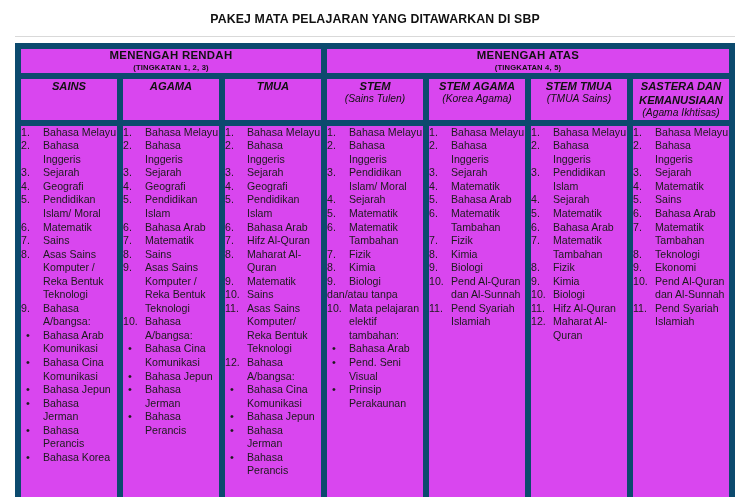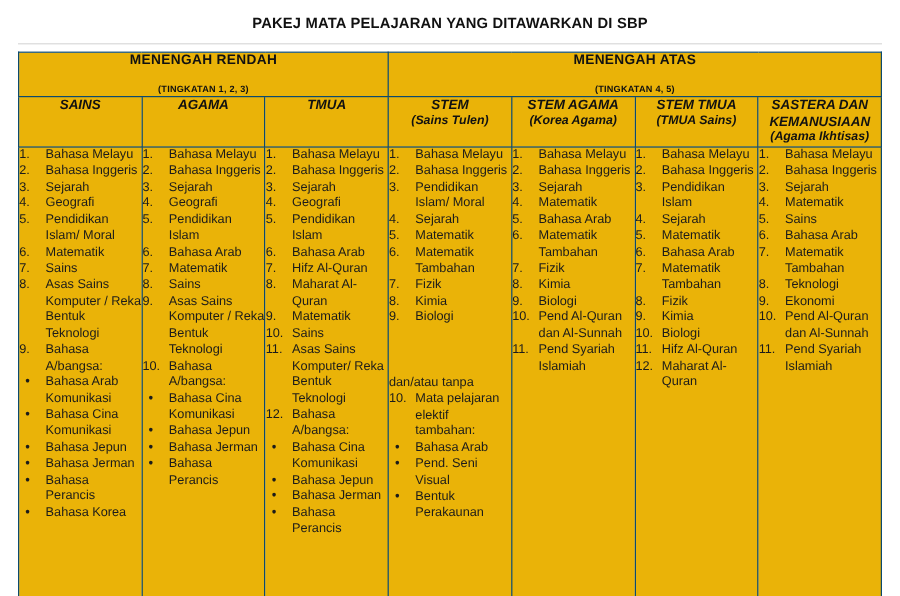--- a/index.html
+++ b/index.html
@@ -36,56 +36,56 @@
     height: 0;
   }
   table.pkt {
     border-collapse: collapse;
     table-layout: fixed;
     width: 720px;
     margin: 6px auto 0 auto;
     background: #fafafa;
   }
   table.pkt td, table.pkt th {
-    border: 1px solid #0c4a6e;
+    border: 6px solid #0c4a6e;
     vertical-align: top;
     padding: 0;
-    background: #eab308;
+    background: #d946ef;
   }
   .grp-head {
     text-align: center;
     font-weight: bold;
     font-size: 11.4px;
     letter-spacing: 0.3px;
     padding: 7px 2px 6px 2px;
     line-height: 1.15;
     color: #111;
   }
   .grp-head .sub {
     display: block;
     font-size: 7.6px;
     font-weight: bold;
     letter-spacing: 0.2px;
-    margin-top: 14px;
+    margin-top: 2px;
   }
   .col-head {
     text-align: center;
     font-weight: bold;
     font-style: italic;
     font-size: 11.2px;
     padding: 8px 3px 8px 3px;
     line-height: 1.25;
     height: 38px;
     vertical-align: middle;
     color: #111;
   }
   .col-head .sub2 {
     display: block;
     font-size: 10.3px;
-    font-weight: bold;
+    font-weight: normal;
     font-style: italic;
   }
   .cell-body {
     padding: 5px 4px 6px 3px;
     font-size: 10.6px;
     line-height: 1.28;
     height: 385px;
   }
   ol.subj {
     list-style: none;
@@ -118,21 +118,20 @@
   }
   ul.bul > li > .dot {
     position: absolute;
     left: 5px;
     top: -1px;
     font-size: 11px;
     line-height: 1.28;
   }
   .plain {
     padding-left: 0;
-    margin-top: 41px;
   }
   .c1 { width: 100px; }
   .c2 { width: 107px; }
   .c3 { width: 101px; }
   .c4 { width: 100px; }
   .c5 { width: 100px; }
   .c6 { width: 107px; margin-top: 36px; }
   .c7 { width: 105px; }
 </style>
 </head>
@@ -260,21 +259,21 @@
               <li><span class="num">8.</span><span>Kimia</span></li>
               <li><span class="num">9.</span><span>Biologi</span></li>
             </ol>
             <div class="plain">dan/atau tanpa</div>
             <ol class="subj">
               <li class="wide"><span class="num">10.</span><span>Mata pelajaran elektif tambahan:</span></li>
             </ol>
             <ul class="bul">
               <li><span class="dot">•</span><span>Bahasa Arab</span></li>
               <li><span class="dot">•</span><span>Pend. Seni Visual</span></li>
-              <li><span class="dot">•</span><span>Bentuk Perakaunan</span></li>
+              <li><span class="dot">•</span><span>Prinsip Perakaunan</span></li>
             </ul>
           </td>
         <td class="cell-body">
             <ol class="subj">
               <li><span class="num">1.</span><span>Bahasa Melayu</span></li>
               <li><span class="num">2.</span><span>Bahasa Inggeris</span></li>
               <li><span class="num">3.</span><span>Sejarah</span></li>
               <li><span class="num">4.</span><span>Matematik</span></li>
               <li><span class="num">5.</span><span>Bahasa Arab</span></li>
               <li><span class="num">6.</span><span>Matematik Tambahan</span></li>

